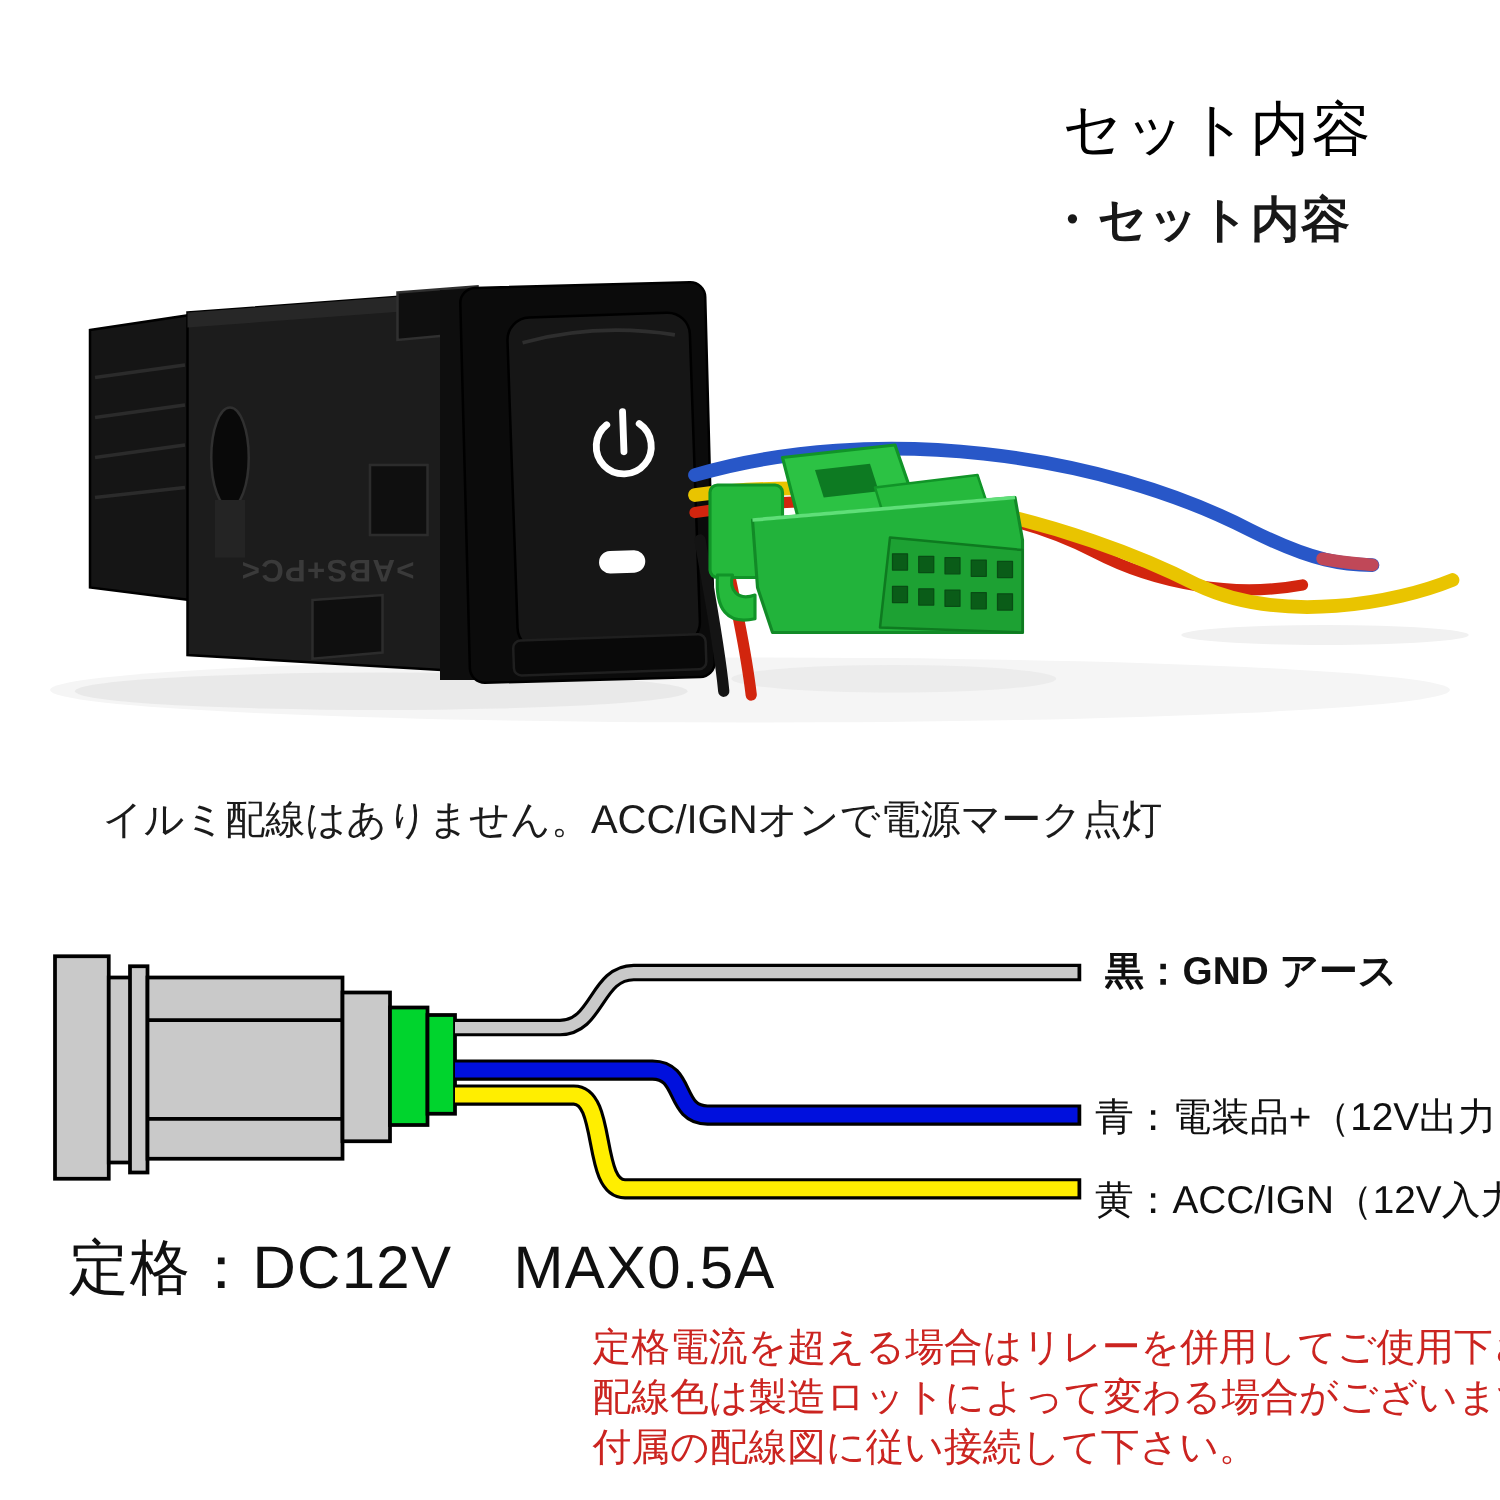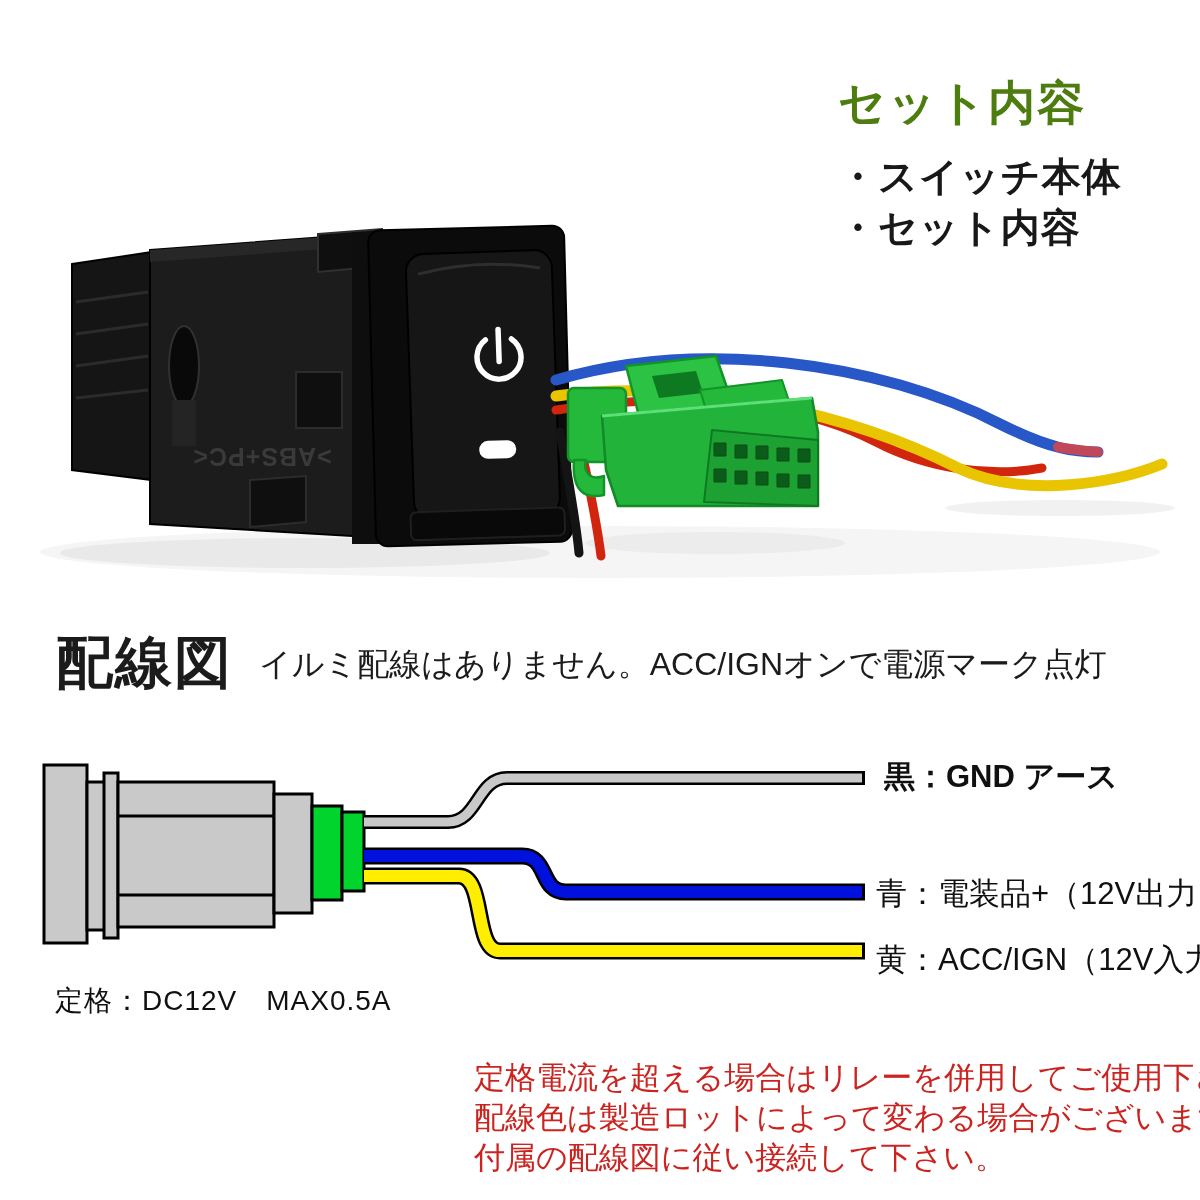--- a/index.html
+++ b/index.html
@@ -6,37 +6,37 @@
   .canvas{
     position:relative;width:1200px;height:1200px;background:#ffffff;
     font-family:"Liberation Sans","DejaVu Sans",sans-serif;color:#111;overflow:hidden;
   }
   svg{position:absolute;left:0;display:block;}
   #photo-svg{top:0;}
   #diagram-svg{top:720px;}
 
   
   .set-block{position:absolute;left:838px;top:72px;}
-  .set-title{font-size:47px;font-weight:700;letter-spacing:2px;color:#4d7c0f;}
+  .set-title{font-size:47px;font-weight:400;letter-spacing:2px;color:#000000;margin-left:12px;}
   .set-items{margin-top:16px;}
   .set-item{font-size:39px;font-weight:700;line-height:51px;letter-spacing:1px;color:#181818;}
 
   
   .wiring-header{position:absolute;left:56px;top:634px;display:flex;align-items:flex-end;}
   .wiring-title{font-size:57px;font-weight:800;line-height:1.0;letter-spacing:2px;color:#1b1b1b;}
   .wiring-note{font-size:32px;font-weight:400;margin-left:26px;padding-bottom:4px;color:#1b1b1b;}
 
   
   .wire-label{position:absolute;font-size:31px;font-weight:500;color:#101010;white-space:nowrap;}
   .wire-label.l-black{left:884px;top:756px;font-weight:bold;}
   .wire-label.l-blue{left:876px;top:873px;}
   .wire-label.l-yellow{left:876px;top:939px;}
 
   
-  .rating{position:absolute;left:55px;top:982px;font-size:28px;font-weight:500;letter-spacing:1px;color:#101010;}
+  .rating{position:absolute;left:55px;top:982px;font-size:48px;font-weight:500;letter-spacing:1px;color:#101010;}
 
   
   .warning{position:absolute;left:474px;top:1058px;}
   .warning-line{font-size:31px;line-height:40px;font-weight:500;color:#cb2420;white-space:nowrap;}
 </style>
 </head>
 <body>
 
 <div class="canvas">
 
@@ -113,27 +113,25 @@
         <rect x="756" y="472" width="12" height="13"></rect>
           <rect x="777" y="474" width="12" height="13"></rect>
         <rect x="798" y="475" width="12" height="13"></rect>
       </g>
     </g>
   </svg>
 
   <div class="set-block">
     <div class="set-title">セット内容</div>
     <div class="set-items">
-      <div class="set-item">・スイッチ本体</div>
       <div class="set-item">・セット内容</div>
     </div>
   </div>
 
   <div class="wiring-header">
-    <span class="wiring-title">配線図</span>
     <span class="wiring-note">イルミ配線はありません。ACC/IGNオンで電源マーク点灯</span>
   </div>
 
   <svg id="diagram-svg" width="1200" height="280" viewBox="0 720 1200 280" xmlns="http://www.w3.org/2000/svg">
 
     <g stroke="#000" stroke-width="3" fill="#c9c9c9">
       <rect x="44" y="765" width="43" height="178"></rect>
       <rect x="87" y="782" width="18" height="148"></rect>
       <rect x="104" y="773" width="14" height="165"></rect>
       <rect x="118" y="782" width="156" height="145"></rect>

